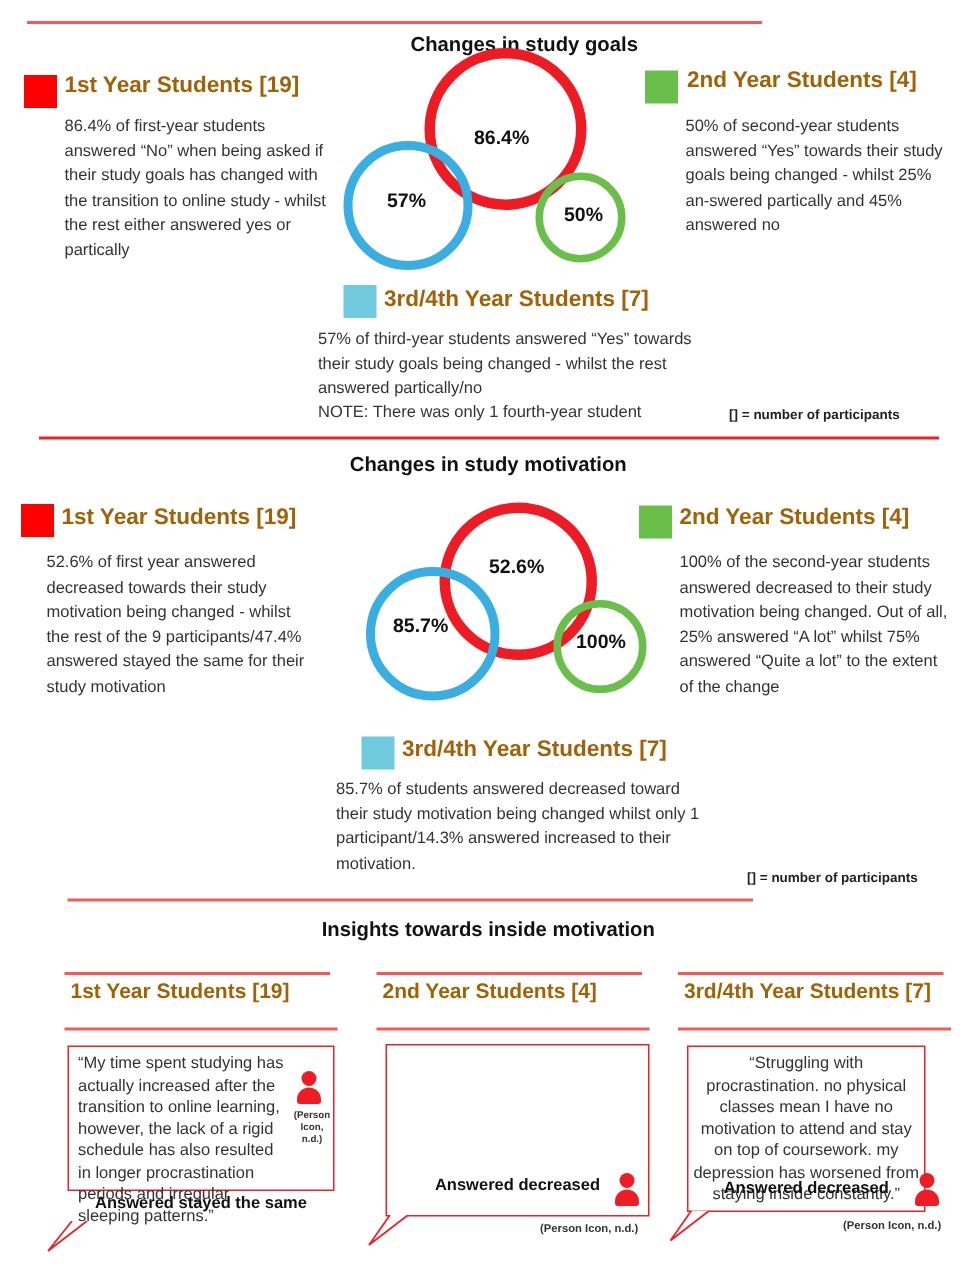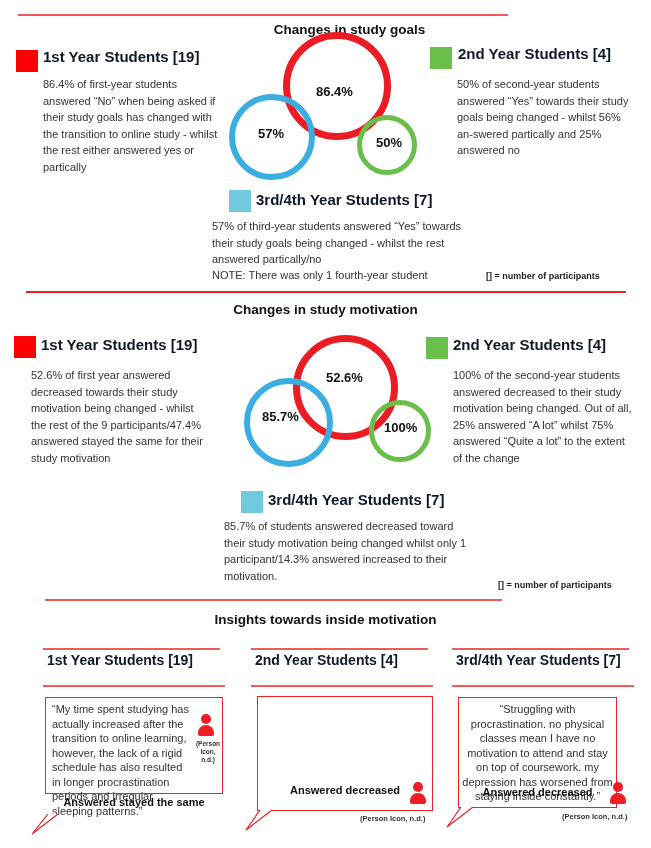--- a/index.html
+++ b/index.html
@@ -2,21 +2,21 @@
 <html><head>
 <meta charset="utf-8">
 <style>
   * { box-sizing: border-box; margin: 0; padding: 0; }
   html, body { width: 651px; height: 848px; background: #ffffff; overflow: hidden; }
   body { position: relative; font-family: "Liberation Sans", sans-serif; color: #222; }
   .abs { position: absolute; }
   .hr { position: absolute; height: 2px; background: #f15a5a; }
   .section-title { position: absolute; left: 0; width: 651px; text-align: center; font-weight: bold; font-size: 13.5px; color: #111; }
   .sq { position: absolute; width: 22px; height: 22px; }
-  .grp-title { position: absolute; font-weight: bold; font-size: 15px; color: #0f172a; white-space: nowrap; }
+  .grp-title { position: absolute; font-weight: bold; font-size: 15px; color: #a16207; white-space: nowrap; }
   .body-text { position: absolute; font-size: 11px; line-height: 16.5px; color: #333; }
   .note { position: absolute; font-size: 9px; font-weight: bold; color: #222; white-space: nowrap; }
   .ring { position: absolute; border-radius: 50%; border-style: solid; }
   .ring-label { position: absolute; font-weight: bold; font-size: 13px; color: #111; }
   .bubble { position: absolute; border: 1.5px solid #e8232a; background: #fff; }
   .bubble-text { font-size: 11px; line-height: 14.5px; color: #333; }
   .bubble-ans { font-size: 11px; font-weight: bold; color: #111; }
   .credit { position: absolute; font-size: 7.5px; font-weight: bold; color: #333; white-space: nowrap; }
   .person { position: absolute; width: 16px; height: 22px; }
   .person .head { position: absolute; left: 3px; top: 0; width: 10px; height: 10px; border-radius: 50%; background: #ee1c25; }
@@ -34,21 +34,21 @@
 
 <div class="ring" style="left:283px; top:32px; width:108px; height:108px; border-width:7px; border-color:#ed1c24;"></div>
 <div class="ring" style="left:229px; top:94px; width:86px; height:86px; border-width:6px; border-color:#3aaee0;"></div>
 <div class="ring" style="left:357px; top:115px; width:60px; height:60px; border-width:5px; border-color:#6abf4b;"></div>
 <div class="ring-label" style="left:316px; top:84px;">86.4%</div>
 <div class="ring-label" style="left:258px; top:126px;">57%</div>
 <div class="ring-label" style="left:376px; top:135px;">50%</div>
 
 <div class="sq" style="left:430px; top:47px; background:#6abf4b;"></div>
 <div class="grp-title" style="left:458px; top:45px;">2nd Year Students [4]</div>
-<div class="body-text" style="left:457px; top:76px; width:180px;">50% of second-year students answered “Yes” towards their study goals being changed - whilst 56% an-swered partically and 25% answered no</div>
+<div class="body-text" style="left:457px; top:76px; width:180px;">50% of second-year students answered “Yes” towards their study goals being changed - whilst 25% an-swered partically and 45% answered no</div>
 
 <div class="sq" style="left:229px; top:190px; background:#6ecadc;"></div>
 <div class="grp-title" style="left:256px; top:191px;">3rd/4th Year Students [7]</div>
 <div class="body-text" style="left:212px; top:218px; width:260px;">57% of third-year students answered “Yes” towards their study goals being changed - whilst the rest answered partically/no</div>
 <div class="body-text" style="left:212px; top:267px; white-space:nowrap;">NOTE: There was only 1 fourth-year student</div>
 <div class="note" style="left:486px; top:271px;">[] = number of participants</div>
 
 <div class="hr" style="left:26px; top:291px; width:600px; background:#e8232a;"></div>
 
 <div class="section-title" style="top:302px;">Changes in study motivation</div>

